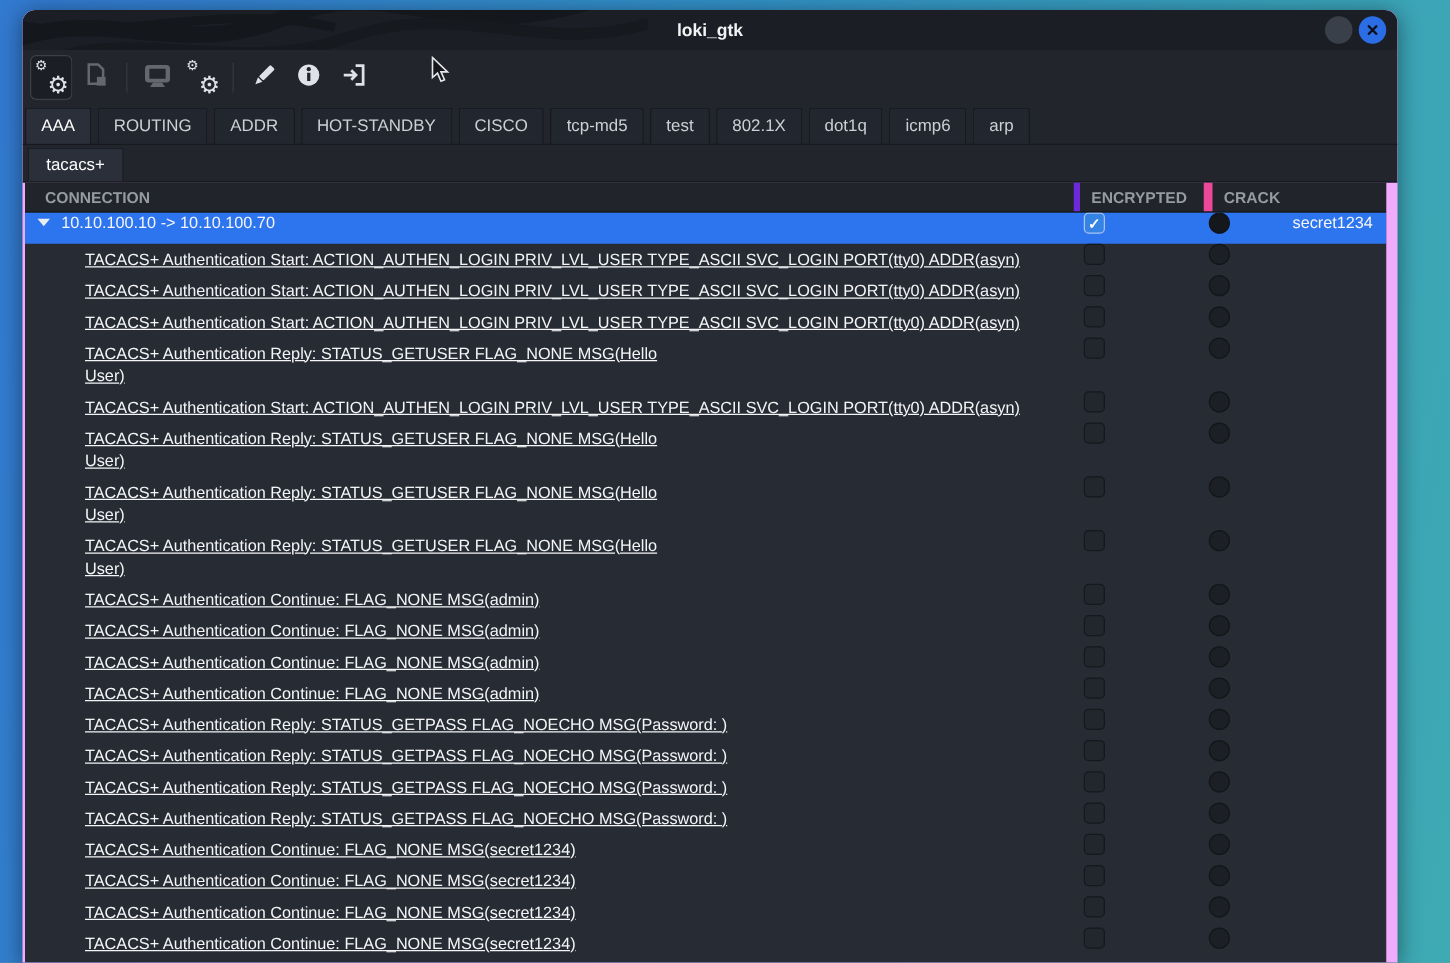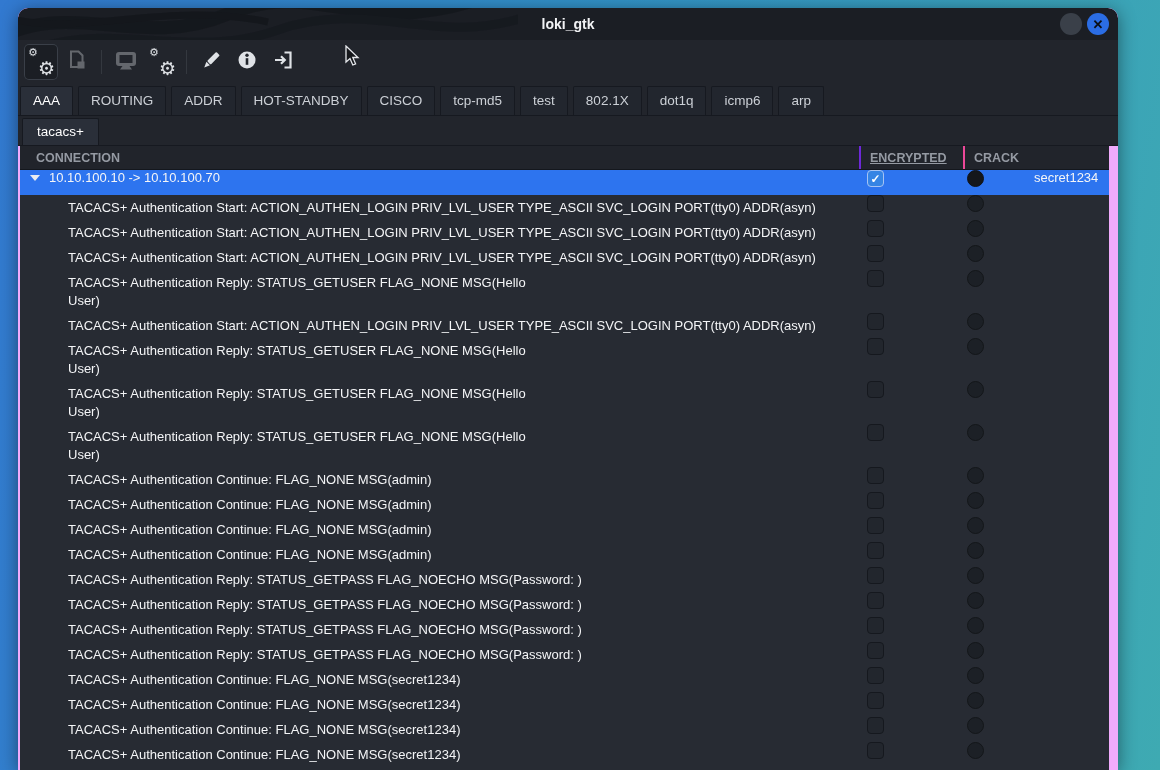--- a/index.html
+++ b/index.html
@@ -39,35 +39,35 @@
   .tab.active{background:#2a2f39;color:#ffffff;}
   .subtabbar{height:30px;flex:none;background:#22252c;display:flex;align-items:flex-end;padding-left:4px;border-bottom:1px solid #161920;}
   .subtabbar .tab{padding:5px 14px 6px;}
 
   
   .page{flex:1;margin:0 9px 0 2px;display:flex;flex-direction:column;overflow:hidden;background:#272b33;}
   .thead{height:24px;flex:none;background:#21242b;border-bottom:1px solid #14171d;display:flex;align-items:stretch;
     color:#959aa3;font-weight:bold;font-size:12.5px;}
   .th{display:flex;align-items:center;padding-left:16px;}
   .th.c-conn{flex:1;}
-  .th.c-enc{width:104px;border-left:2px solid #6d28d9;padding-left:9px;text-decoration:underline;}
-  .th.c-crack{width:63px;border-left:2px solid #ec4899;padding-left:9px;}
+  .th.c-enc{width:104px;border-left:5px solid #6d28d9;padding-left:9px;}
+  .th.c-crack{width:63px;border-left:7px solid #ec4899;padding-left:9px;}
   .th.c-secret{width:83px;border-left:1px solid #32363e;padding-left:9px;margin-top:35px;}
 
   .rows{flex:1;display:flex;flex-direction:column;overflow:hidden;font-size:13px;color:#f4f5f7;}
   .row{display:flex;align-items:flex-start;min-height:25px;flex:none;}
   .row.selected{background:#2d74ef;}
   .cell-conn{flex:1;display:flex;align-items:center;overflow:hidden;}
   .cell-enc{width:104px;display:flex;align-items:center;padding-left:8px;}
   .cell-crack{width:63px;display:flex;align-items:center;padding-left:4px;}
   .cell-secret{width:83px;display:flex;align-items:center;padding-left:8px;white-space:nowrap;}
   .expander{width:0;height:0;border-left:5px solid transparent;border-right:5px solid transparent;
     border-top:6px solid #e9ecf0;margin:0 9px 0 10px;flex:none;}
   .conn-label{white-space:nowrap;}
-  .msg{padding:3.5px 0 3.5px 48px;line-height:18px;}
+  .msg{padding:3.5px 0 3.5px 48px;line-height:18px;text-decoration:underline;}
   .line:empty{display:none;}
   .checkbox{width:17px;height:17px;border-radius:4px;background:#22262d;border:1px solid #15181e;flex:none;
     display:flex;align-items:center;justify-content:center;color:#fff;font-size:12px;font-weight:bold;}
   .checkbox.checked{background:#3584e4;border:1px solid #a6c3f3;}
   .led{width:17px;height:17px;border-radius:50%;background:#1c2026;border:1px solid #131619;flex:none;}
   .row.selected .led{background:#14171b;border-color:#10141a;}
 
   
   .cursor{position:absolute;left:344px;top:45px;z-index:50;}
 </style>

